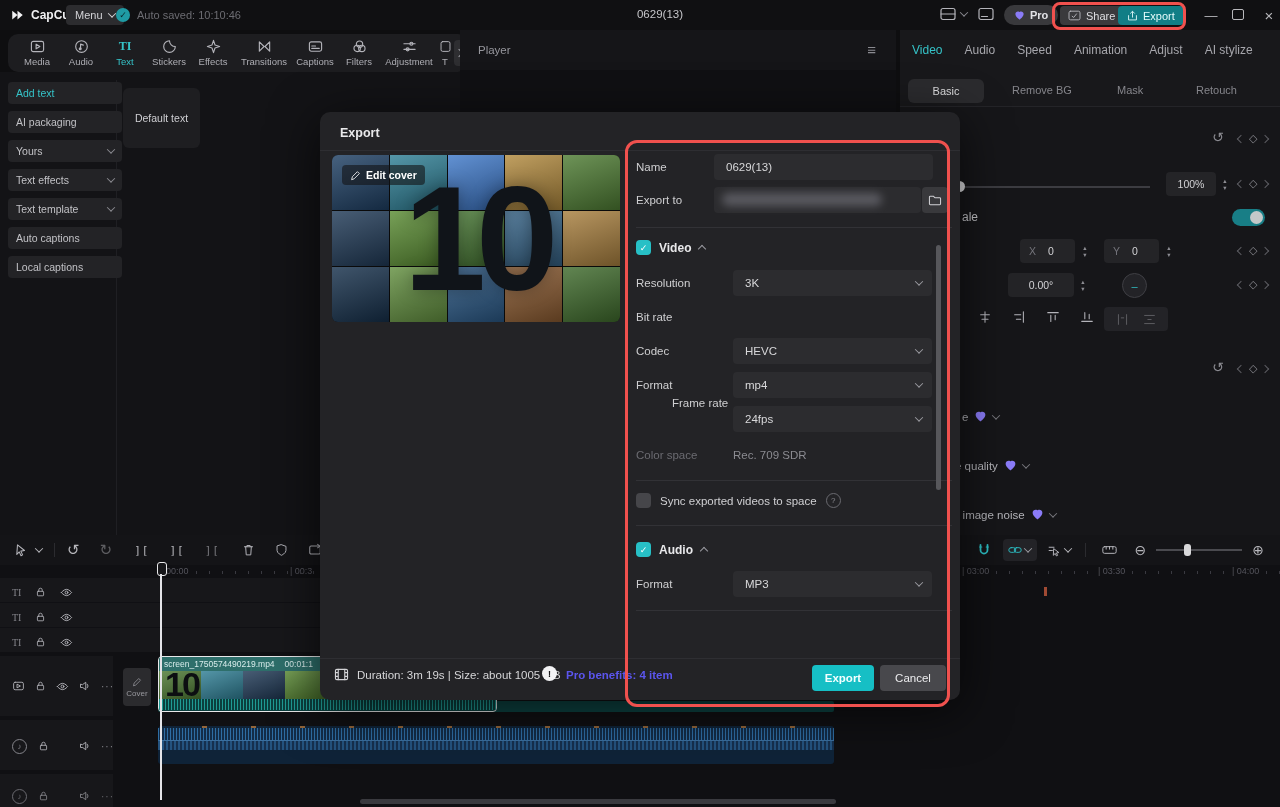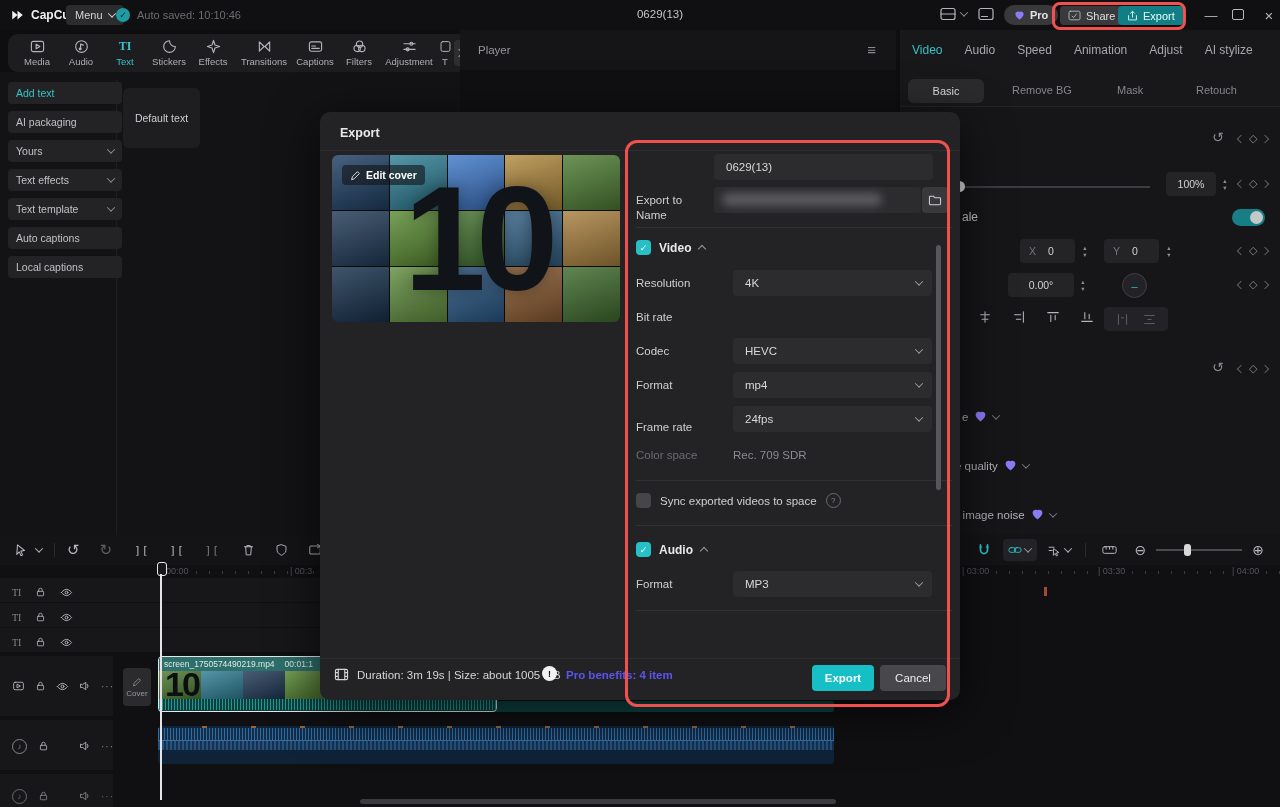--- a/index.html
+++ b/index.html
@@ -676,21 +676,21 @@
       <span class="flex" style="position:absolute;left:10px;top:10px;height:20px;background:rgba(18,18,20,.6);border-radius:4px;padding:0 8px;gap:5px;">
         <span>
             <svg width="11" height="11" viewBox="0 0 16 16">
               <path d="M2.5 13.5l1-3.8 7.3-7.3 2.8 2.8-7.3 7.3z" class="ic" style="stroke:#fff;"></path>
             </svg>
           </span>
         <span style="color:#fff;font-size:10.5px;font-weight:bold;">Edit cover</span>
       </span>
     </div>
 
-    <div class="dlg-label" style="top:42px;margin-top:48px;">Name</div>
+    <div class="dlg-label" style="top:42px;">Name</div>
     <div class="inputbox" style="left:394px;top:42px;width:207px;padding-left:12px;">
         <span>0629(13)</span>
       </div>
 
     <div class="dlg-label" style="top:75px;text-align:right;">Export to</div>
     <div class="inputbox" style="left:394px;top:75px;width:207px;">
       <span style="position:absolute;left:8px;top:6px;width:160px;height:13px;background:#72727a;border-radius:7px;filter:blur(4px);opacity:.65;"></span>
     </div>
     <div style="position:absolute;left:602px;top:75px;width:26px;height:26px;background:#39393c;border-radius:4px;display:flex;align-items:center;justify-content:center;">
       <span>
@@ -703,35 +703,35 @@
     <div class="dlg-divider" style="top:115px;"></div>
 
     <div class="sechdr" style="left:316px;top:128px;">
       <span class="cbx">✓</span>
       <span>Video</span>
       <span class="chev up" style="color:#9a9aa0;margin-top:3px;"></span>
     </div>
 
     <div class="dlg-label" style="top:158px;">Resolution</div>
     <div class="selectbox" style="top:158px;">
-        <span>4K</span>
+        <span>3K</span>
         <span class="chev down" style="color:#9a9aa0;"></span>
       </div>
     <div class="dlg-label" style="top:192px;">Bit rate</div>
     <div class="dlg-label" style="top:226px;">Codec</div>
     <div class="selectbox" style="top:226px;">
         <span>HEVC</span>
         <span class="chev down" style="color:#9a9aa0;"></span>
       </div>
     <div class="dlg-label" style="top:260px;">Format</div>
     <div class="selectbox" style="top:260px;">
         <span>mp4</span>
         <span class="chev down" style="color:#9a9aa0;"></span>
       </div>
-    <div class="dlg-label" style="top:302px;">Frame rate</div>
+    <div class="dlg-label" style="top:278px;margin-left:36px;">Frame rate</div>
     <div class="selectbox" style="top:294px;">
         <span>24fps</span>
         <span class="chev down" style="color:#9a9aa0;"></span>
       </div>
 
     <div class="dlg-label" style="top:330px;color:#6b6b71;">Color space</div>
     <div style="position:absolute;left:413px;top:330px;line-height:26px;color:#8b8b91;font-size:11.5px;">Rec. 709 SDR</div>
 
     <div class="dlg-divider" style="top:368px;"></div>
 

